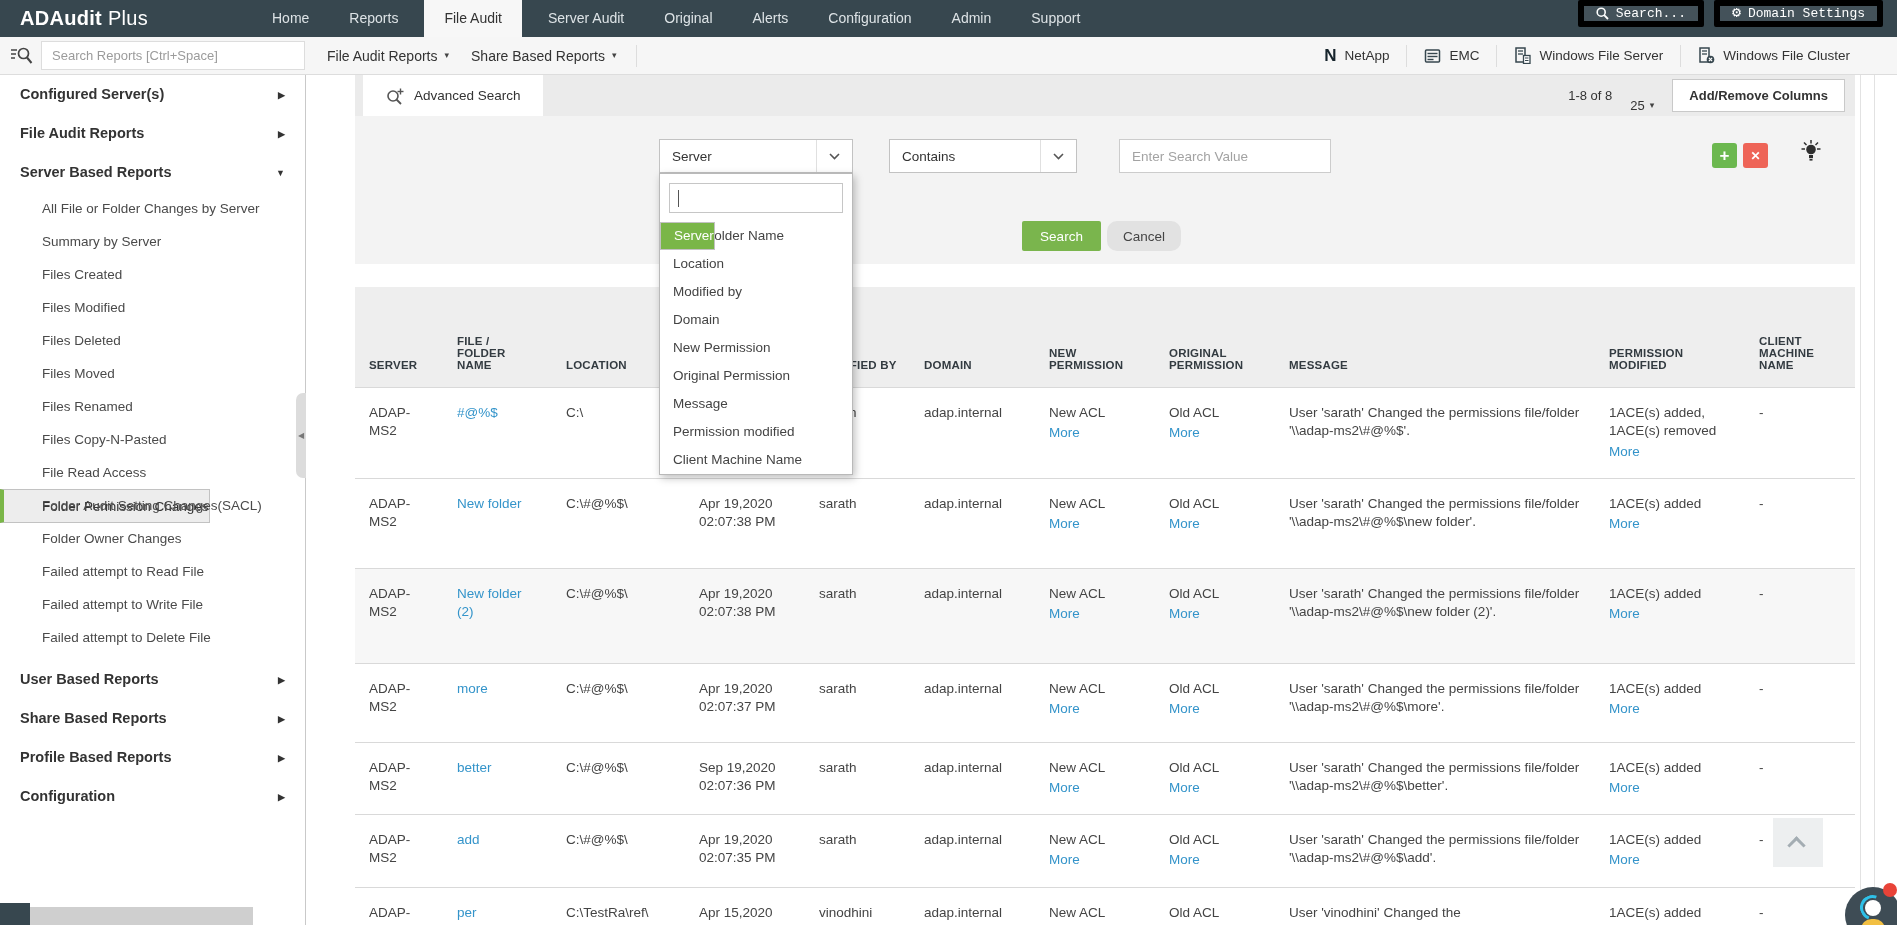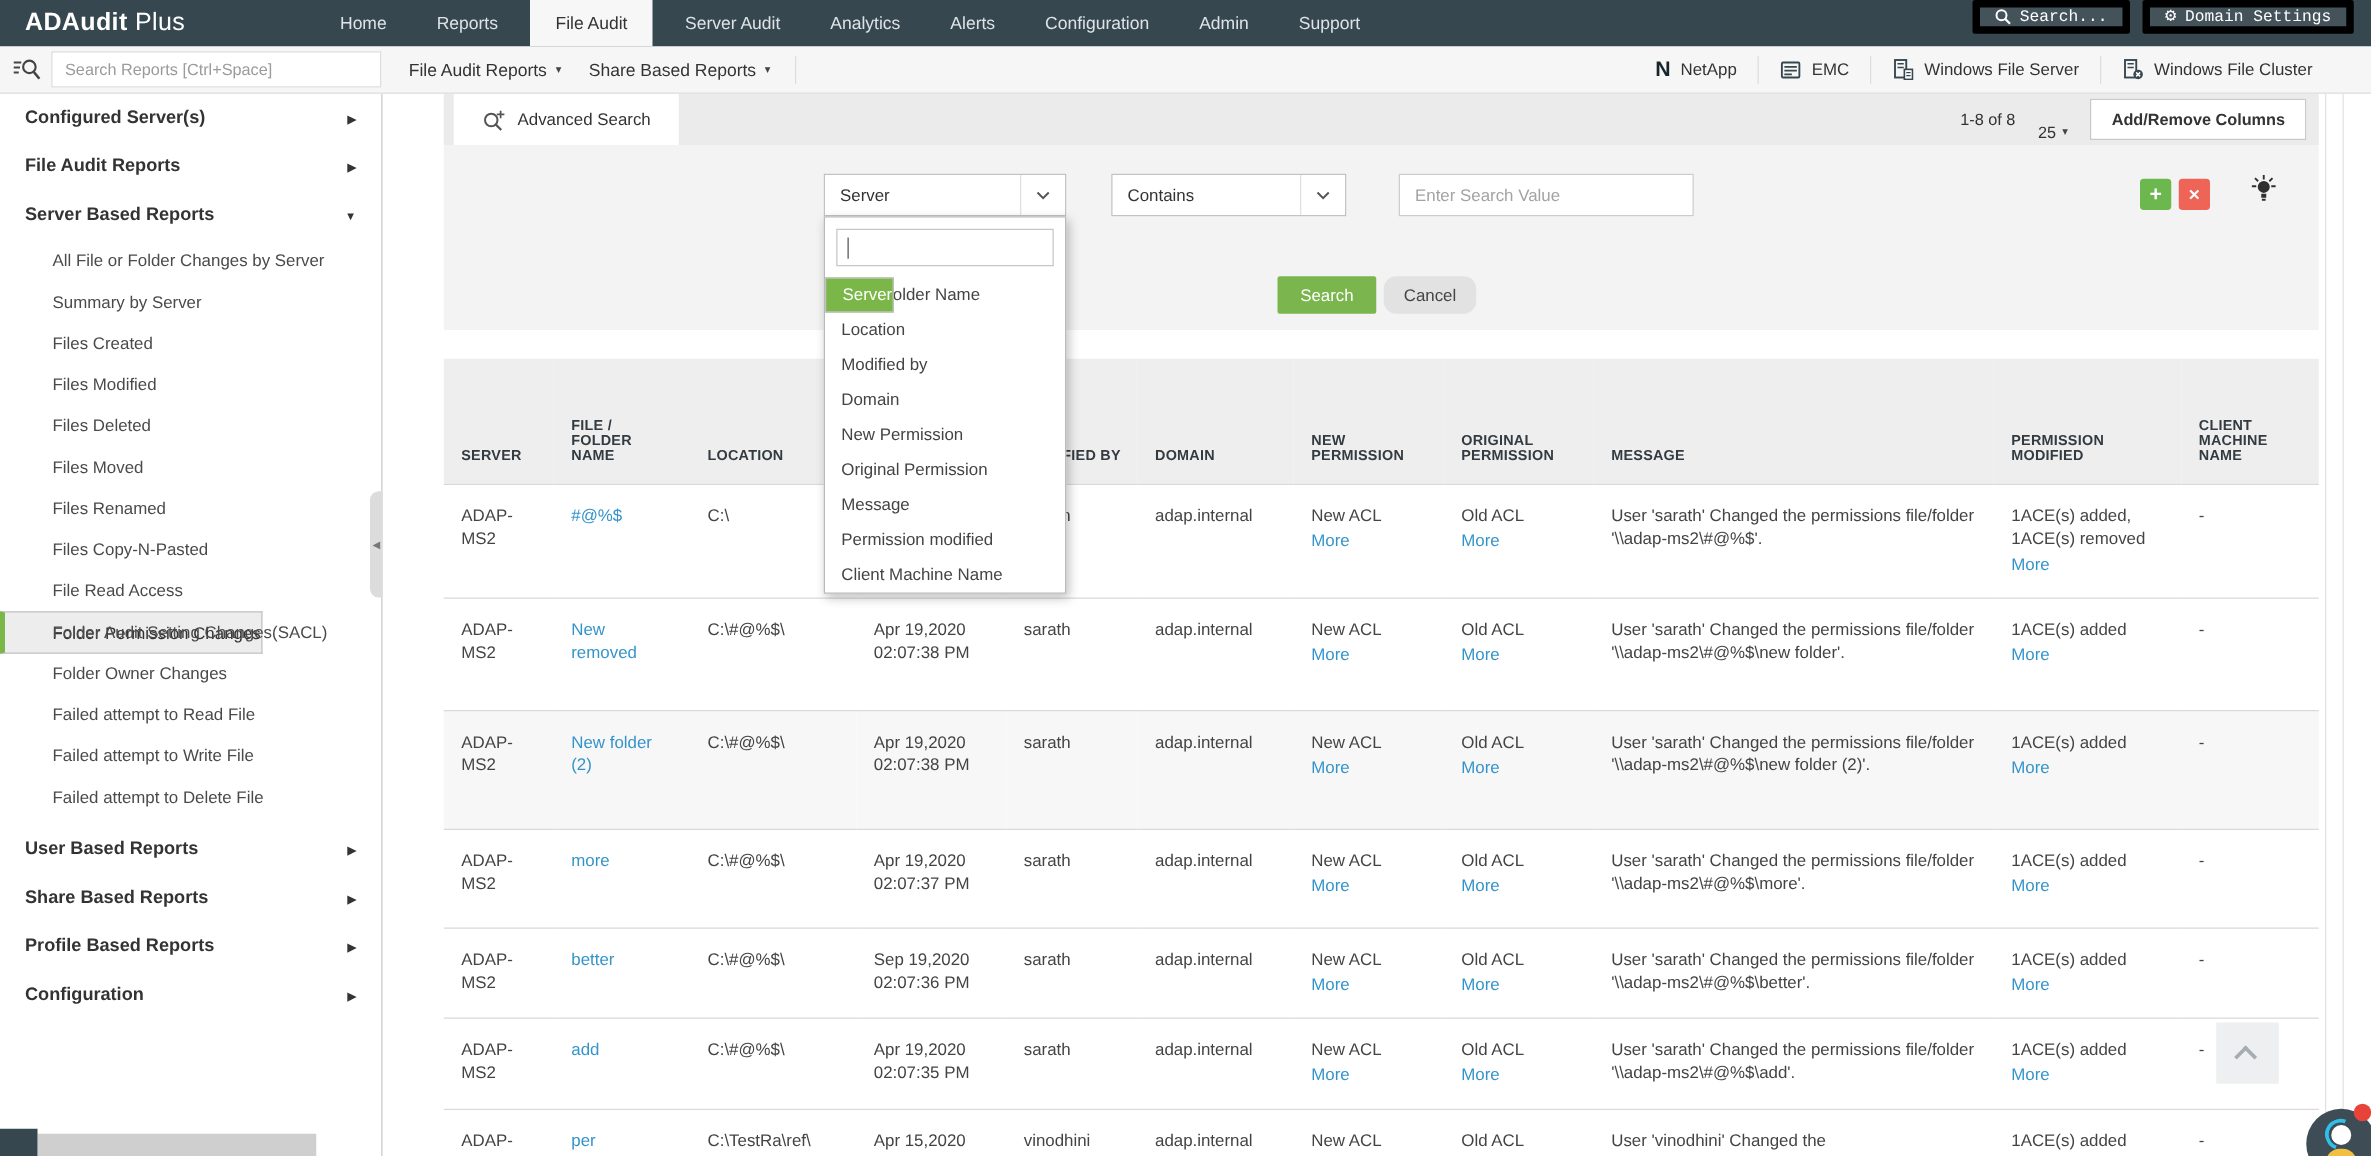--- a/index.html
+++ b/index.html
@@ -47,21 +47,21 @@
   .pg-size { font-size:13px; color:#333; display:flex; align-items:center; gap:5px; cursor:pointer;margin-top:20px; }
   .arc-btn { height:33px; background:#fff; border:1px solid #c9c9c9; padding:0 16px; font-size:13px; color:#333; cursor:pointer; font-family:inherit;font-weight:bold; }
 
   
   .panel { position:absolute; left:355px; top:116px; width:1500px; height:148px; background:#f3f3f3; }
   .sel { position:absolute; height:34px; background:#fff; border:1px solid #c2c2c2; display:flex; align-items:center; font-size:13.5px; color:#333; cursor:pointer; }
   .sel .txt { padding-left:12px; }
   .chev-box { margin-left:auto; width:36px; height:100%; display:flex; align-items:center; justify-content:center; border-left:1px solid #e0e0e0; }
   .sel-field { left:304px; top:23px; width:194px; }
   .sel-op { left:534px; top:23px; width:188px; }
-  .val-input { position:absolute; left:764px; top:23px; width:236px; height:34px; border:1px solid #ccc; background:#fff; font-size:13.5px; padding:0 12px; color:#c2410c; outline:none; }
+  .val-input { position:absolute; left:764px; top:23px; width:212px; height:34px; border:1px solid #ccc; background:#fff; font-size:13.5px; padding:0 12px; color:#c2410c; outline:none; }
   .val-input::placeholder { color:#a3a3a3; }
   .sq-btn { position:absolute; top:27px; width:25px; height:25px; border-radius:3px; color:#fff; display:flex; align-items:center; justify-content:center; cursor:pointer; }
   .btn-plus { left:1357px; background:#6cb84f; font-size:17px; font-weight:bold; }
   .btn-x { left:1388px; background:#ee6457; font-size:12px; font-weight:bold; }
   .bulb { position:absolute; left:1444px; top:23px; cursor:pointer; }
   .btn { position:absolute; top:105px; height:30px; border:none; font-size:13.5px; border-radius:2px; cursor:pointer; font-family:inherit; }
   .btn-search { left:667px; width:79px; background:#7ab54d; color:#fff; }
   .btn-cancel { left:752px; width:74px; background:#e2e2e2; color:#444;border-radius:10px; }
 
   
@@ -99,21 +99,21 @@
 
 <div class="page">
 
   <div class="topnav">
     <div class="brand"><b>ADAudit</b> <span>Plus</span></div>
     <ul class="tn-list">
         <li class="tn-item">Home</li>
         <li class="tn-item">Reports</li>
         <li class="tn-item active">File Audit</li>
         <li class="tn-item">Server Audit</li>
-        <li class="tn-item">Analytics</li>
+        <li class="tn-item">Original</li>
         <li class="tn-item">Alerts</li>
         <li class="tn-item">Configuration</li>
         <li class="tn-item">Admin</li>
         <li class="tn-item">Support</li>
       </ul>
     <div class="tn-right">
       <div class="tn-btn">
         <svg width="13" height="13" viewBox="0 0 13 13">
             <circle cx="5.2" cy="5.2" r="4" fill="none" stroke="#fff" stroke-width="1.6"></circle>
             <line x1="8.2" y1="8.2" x2="12" y2="12" stroke="#fff" stroke-width="1.8"></line>
@@ -312,21 +312,21 @@
             <td>sarath</td>
             <td>adap.internal</td>
             <td>New ACL<a class="lk blk" href="#">More</a></td>
             <td>Old ACL<a class="lk blk" href="#">More</a></td>
             <td>User 'sarath' Changed the permissions file/folder '\\adap-ms2\#@%$'.</td>
             <td>1ACE(s) added, 1ACE(s) removed<a class="lk blk" href="#">More</a></td>
             <td>-</td>
           </tr>
           <tr style="height: 90px;">
             <td>ADAP-MS2</td>
-            <td><a class="lk" href="#">New removed</a></td>
+            <td><a class="lk" href="#">New folder</a></td>
             <td>C:\#@%$\</td>
             <td>Apr 19,2020 02:07:38 PM</td>
             <td>sarath</td>
             <td>adap.internal</td>
             <td>New ACL<a class="lk blk" href="#">More</a></td>
             <td>Old ACL<a class="lk blk" href="#">More</a></td>
             <td>User 'sarath' Changed the permissions file/folder '\\adap-ms2\#@%$\new folder'.</td>
             <td>1ACE(s) added<a class="lk blk" href="#">More</a></td>
             <td>-</td>
           </tr>

